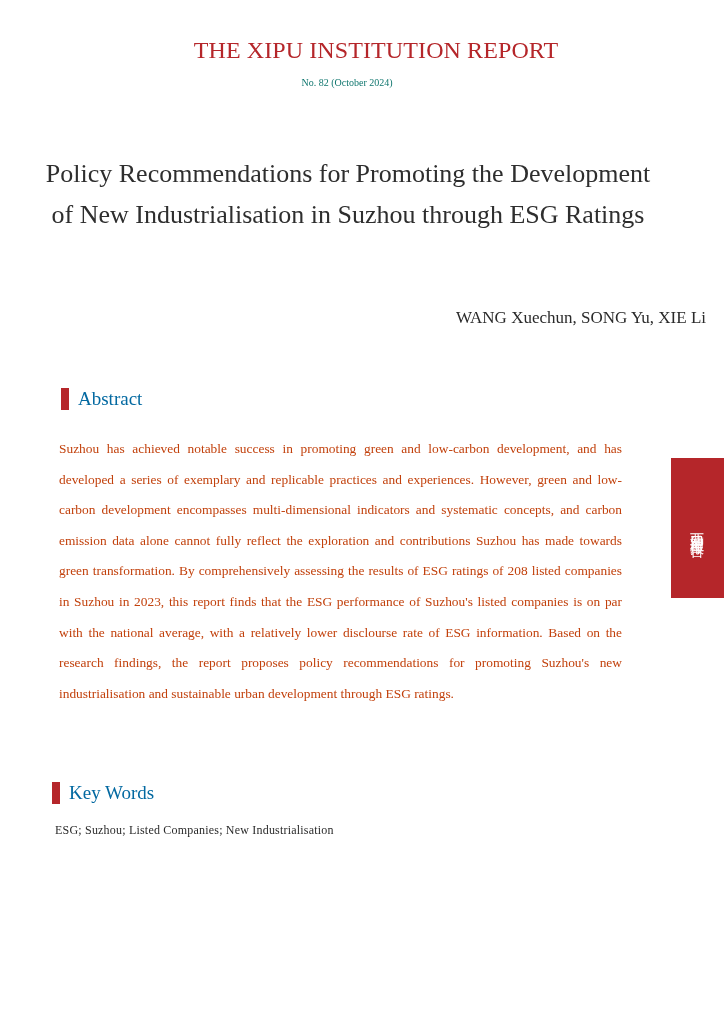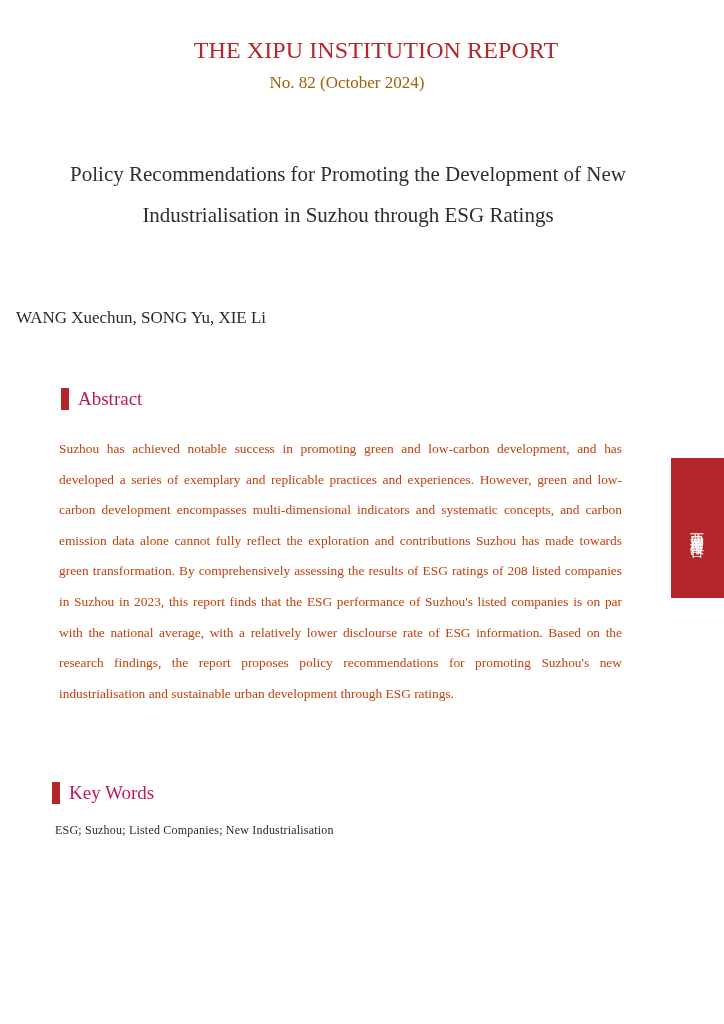--- a/index.html
+++ b/index.html
@@ -25,53 +25,53 @@
     color: #b5262a;
     letter-spacing: 0.1px;
     line-height: 28px;
   }
   .issue {
     position: absolute;
     left: 0;
     width: 694px;
     top: 73px;
     text-align: center;
-    font-size: 17px;
-    color: #a16207;
+    font-size: 10px;
+    color: #0f766e;
     line-height: 20px;
   }
   .doc-title {
     position: absolute;
     left: 40px;
     width: 616px;
     top: 154px;
     text-align: center;
-    font-size: 21px;
+    font-size: 26px;
     line-height: 40.5px;
     color: #2e2e2e;
     margin: 0;
     font-weight: normal;
   }
   .authors {
     position: absolute;
-    left: 16px;
+    left: 0;
     width: 706px;
     top: 307px;
-    text-align: left;
+    text-align: right;
     font-size: 17px;
     line-height: 22px;
     color: #2a2a2a;
   }
   .section-heading {
     position: absolute;
     display: flex;
     align-items: center;
     font-size: 19px;
     line-height: 24px;
-    color: #be185d;
+    color: #0369a1;
     margin: 0;
     font-weight: normal;
   }
   .section-heading .bar {
     display: inline-block;
     width: 8px;
     height: 22px;
     background: #b5262a;
     margin-right: 9px;
   }

